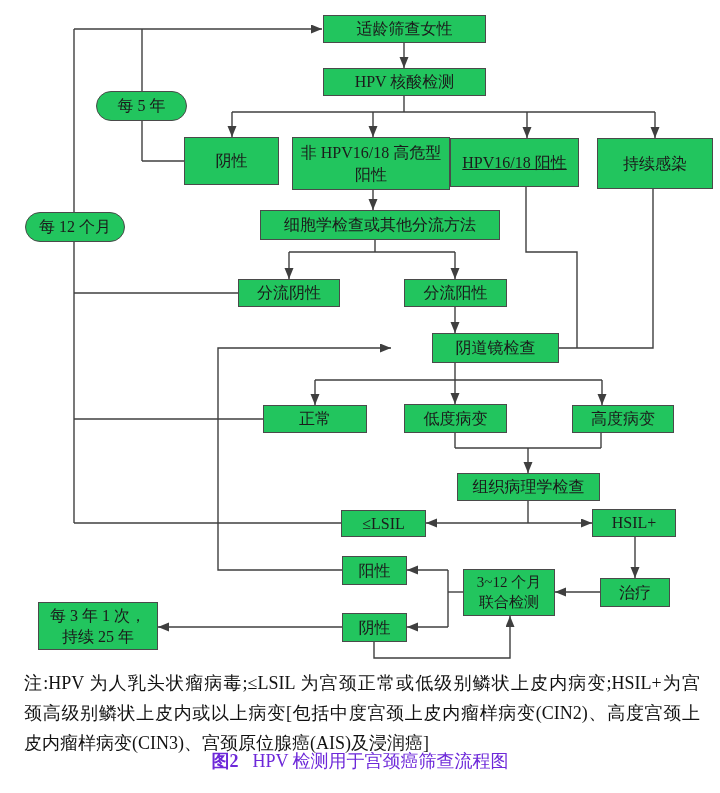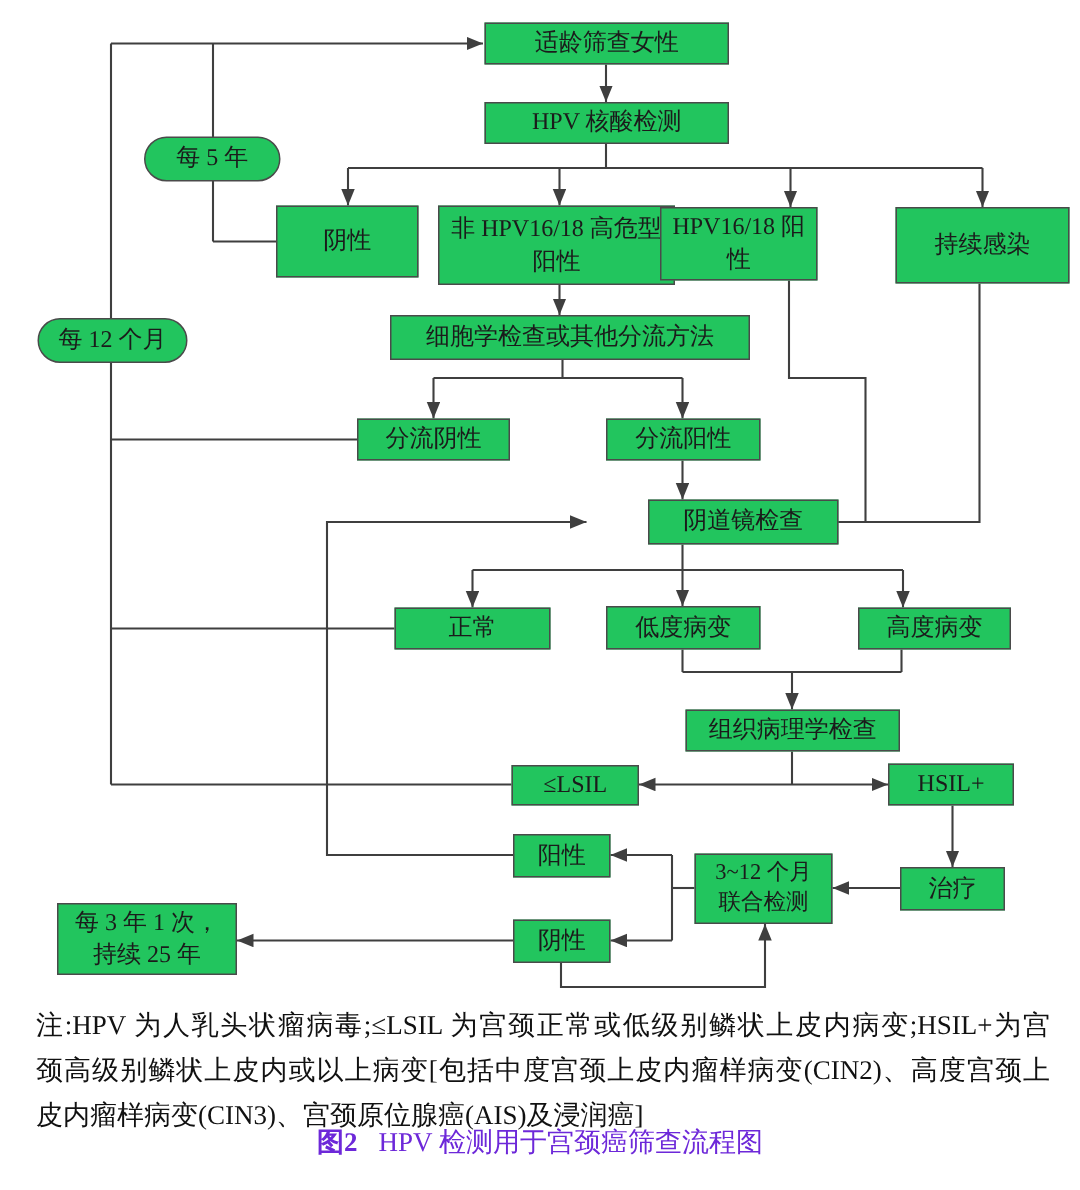--- a/index.html
+++ b/index.html
@@ -95,21 +95,21 @@
 
   <div class="node pill" style="left:96px;top:91px;width:91px;height:30px;">每 5 年</div>
 
   <div class="node pill" style="left:25px;top:212px;width:100px;height:30px;">每 12 个月</div>
 
   <div class="node" style="left:184px;top:137px;width:95px;height:48px;">阴性</div>
 
   <div class="node" style="left:292px;top:137px;width:158px;height:53px;">非 HPV16/18 高危型
 阳性</div>
 
-  <div class="node" style="left:440px;top:138px;width:105px;height:49px;">HPV16/18 阳性</div>
+  <div class="node" style="left:450px;top:138px;width:129px;height:49px;text-decoration:underline;">HPV16/18 阳性</div>
 
   <div class="node" style="left:597px;top:138px;width:116px;height:51px;">持续感染</div>
 
   <div class="node" style="left:260px;top:210px;width:240px;height:30px;">细胞学检查或其他分流方法</div>
 
   <div class="node" style="left:238px;top:279px;width:102px;height:28px;">分流阴性</div>
 
   <div class="node" style="left:404px;top:279px;width:103px;height:28px;">分流阳性</div>
 
   <div class="node" style="left:391px;top:333px;width:127px;height:30px;margin-left:41px;">阴道镜检查</div>

